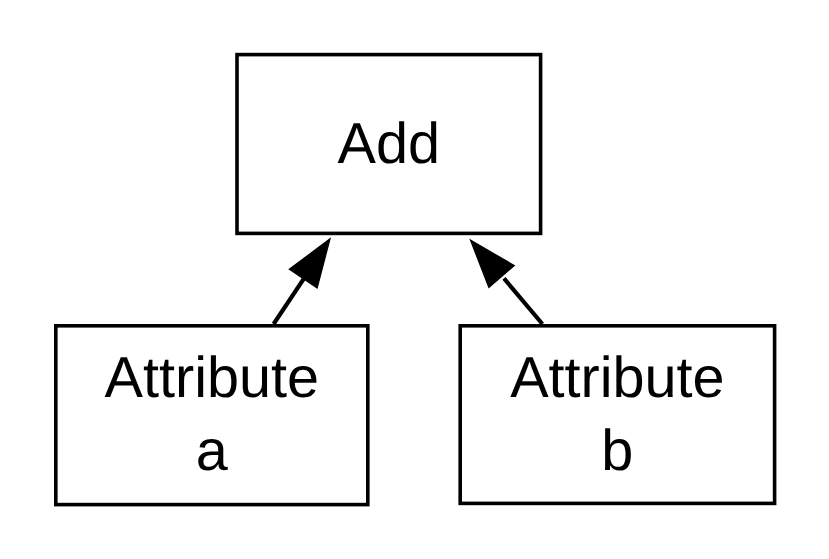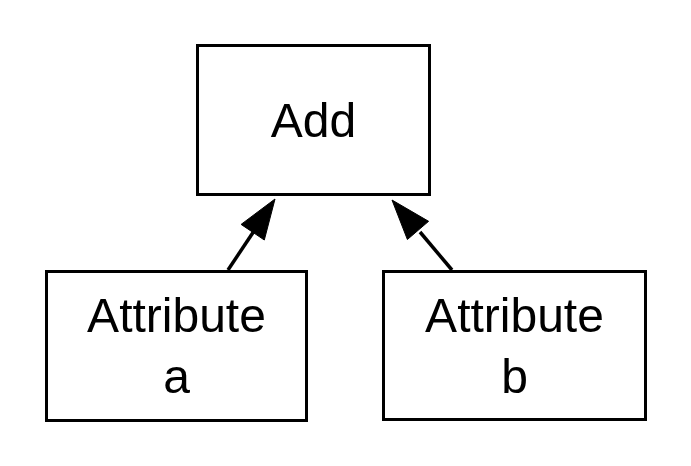--- a/index.html
+++ b/index.html
@@ -39,21 +39,21 @@
     background: var(--background, #ffffff);
     display: flex;
     flex-direction: column;
     align-items: center;
     justify-content: center;
     text-align: center;
     font-size: 48px;
     line-height: 61px;
     color: var(--text, #000000);
   }
-  .node-add  { left: 196px; top: 44px;  width: 235px; height: 152px; }
+  .node-add  { left: 196px; top: 44px;  width: 256px; height: 152px; }
   .node-a    { left: 45px;  top: 270px; width: 263px; height: 152px; }
   .node-b    { left: 382px; top: 270px; width: 265px; height: 151px; }
 </style>
 </head>
 <body>
 
 <div class="canvas">
 
   <svg class="edges-layer" viewBox="0 0 691 466" xmlns="http://www.w3.org/2000/svg">
     <g>

